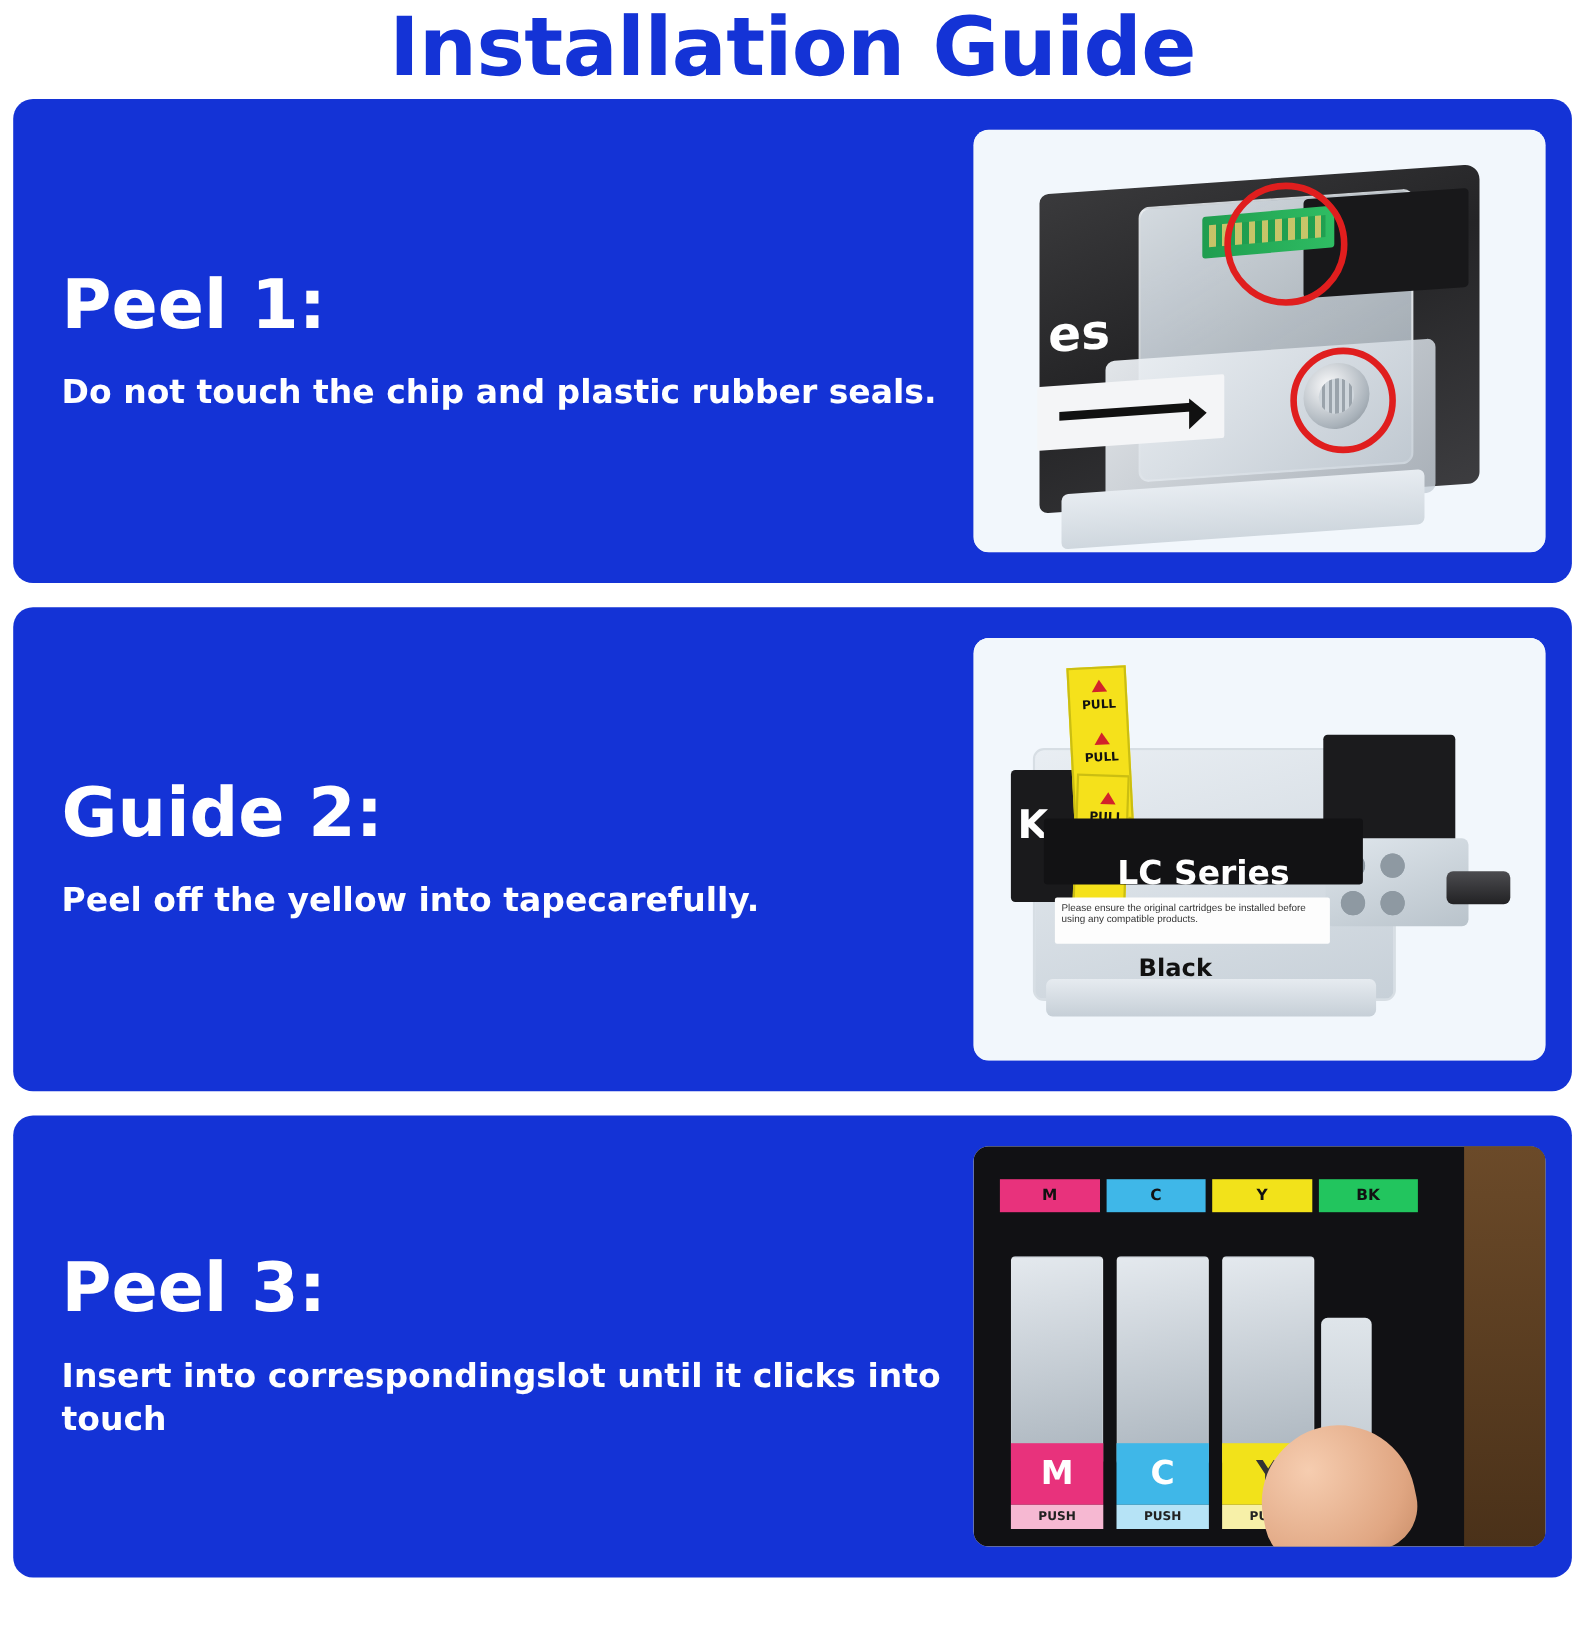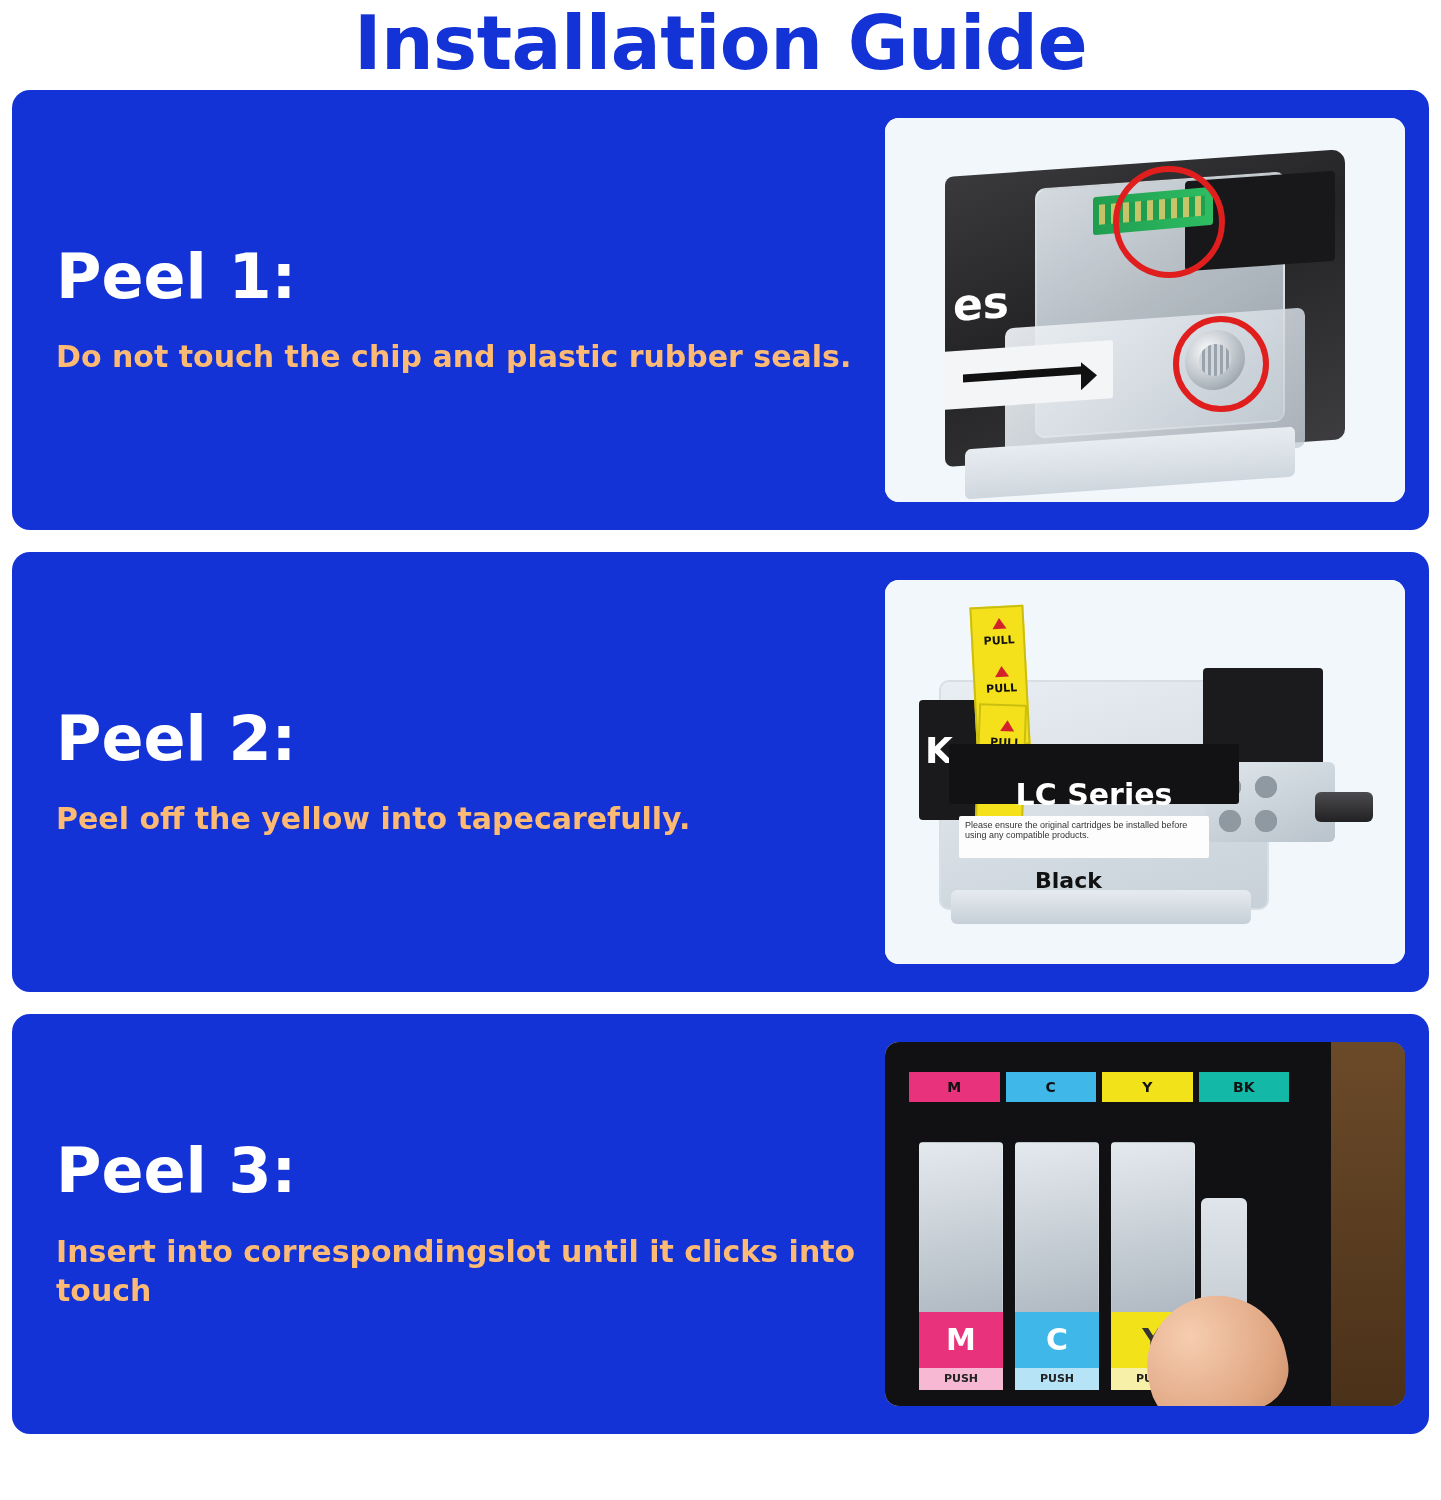--- a/index.html
+++ b/index.html
@@ -54,21 +54,21 @@
   }
   .step-heading {
     color: #ffffff;
     font-size: 62px;
     font-weight: bold;
     line-height: 1.05;
     margin-bottom: 28px;
     font-family: "DejaVu Sans", sans-serif;
   }
   .step-desc {
-    color: #fdba74;
+    color: #ffffff;
     font-size: 30px;
     font-weight: bold;
     line-height: 1.3;
     font-family: "DejaVu Sans", sans-serif;
   }
   .step-photo {
     width: 520px;
     flex: 0 0 520px;
     margin: 28px 24px 28px 0;
     border-radius: 14px;
@@ -402,21 +402,21 @@
       </div>
       <div class="p1-grip"></div>
       <div class="p1-bottom"></div>
       <div class="circle-hl p1-c1"></div>
       <div class="circle-hl p1-c2"></div>
     </div>
   </div>
 
   <div class="step-card s2">
     <div class="step-text">
-      <div class="step-heading">Peel 2:</div>
+      <div class="step-heading">Guide 2:</div>
       <div class="step-desc">Peel off the yellow into tapecarefully.</div>
     </div>
     <div class="step-photo">
       <div class="p2-bg"></div>
       <div class="p2-body"></div>
       <div class="p2-right-dark"></div>
       <div class="p2-nozzles"></div>
       <div class="p2-nipple"></div>
       <div class="p2-dark"></div>
       <div class="p2-k">K</div>
@@ -447,21 +447,21 @@
       <div class="step-desc">Insert into correspondingslot until it clicks into touch</div>
     </div>
     <div class="step-photo">
       <div class="p3-bg"></div>
       <div class="p3-wood"></div>
 
       <div class="p3-topbar">
         <div class="p3-chip-lbl" style="background:#e8327c;">M</div>
         <div class="p3-chip-lbl" style="background:#3fb7e8;">C</div>
         <div class="p3-chip-lbl" style="background:#f2e21a;">Y</div>
-        <div class="p3-chip-lbl" style="background:#14b8a6;">BK</div>
+        <div class="p3-chip-lbl" style="background:#22c55e;">BK</div>
       </div>
 
       <div class="p3-slots">
         <div class="p3-cart" style="left:24px;"></div>
         <div class="p3-cart" style="left:120px;"></div>
         <div class="p3-cart" style="left:216px;"></div>
 
         <div class="p3-colorlbl" style="left:24px; top:200px; background:#e8327c;">M</div>
         <div class="p3-colorlbl" style="left:120px; top:200px; background:#3fb7e8;">C</div>
         <div class="p3-colorlbl" style="left:216px; top:200px; background:#f2e21a; color:#333;">Y</div>

